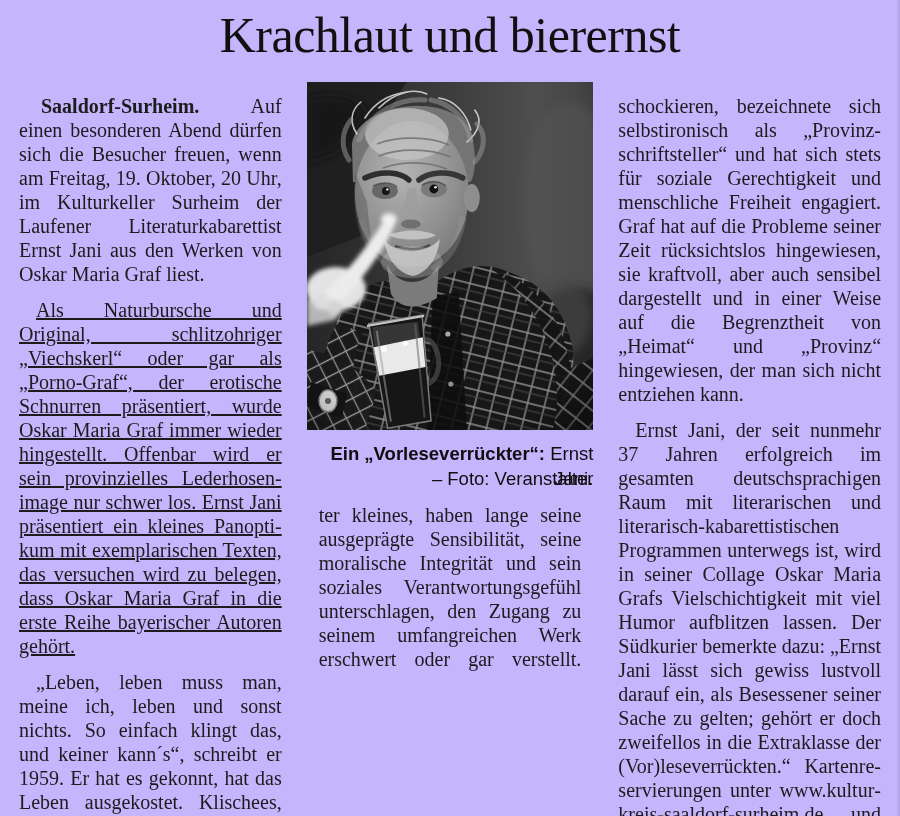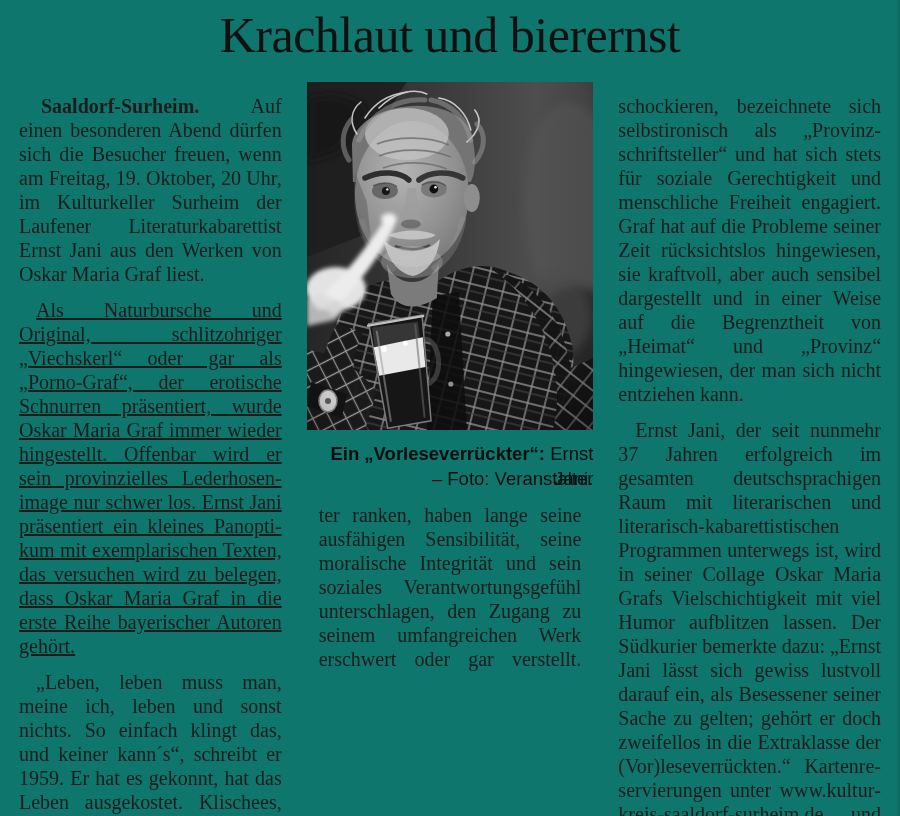--- a/index.html
+++ b/index.html
@@ -1,20 +1,20 @@
 <!DOCTYPE html>
 <html lang="de"><head>
 <meta charset="utf-8">
 <style>
   html,body{margin:0;padding:0;background:#e9e9e9;}
   .page{
     position:relative;
     width:900px;height:816px;
     margin:0 auto;
-    background:#0f766e;
+    background:#c4b5fd;
     overflow:hidden;
     font-family:"Liberation Serif", serif;
     color:#1c1c1c;
   }
   .page::after{
     content:"";position:absolute;top:0;right:0;width:4px;height:100%;
     background:linear-gradient(to right, rgba(0,0,0,0), rgba(0,0,0,0.10));
     pointer-events:none;
   }
   .headline{
@@ -221,21 +221,21 @@
 
           <rect x="0" y="0" width="287" height="348" fill="url(#vigG)"></rect>
         </svg>
       </figure>
 
       <div class="caption">
         <span class="cap-bold">Ein „Vorleseverrückter“:</span><span> Ernst Ja­ni.</span>
         <span class="credit">– Foto: Veranstalter</span>
       </div>
 
-      <p class="col2-text cont-out">ter ranken, haben lange seine aus­fähigen Sensibilität, seine mora­lische Integrität und sein soziales Verantwortungs­gefühl unter­schlagen, den Zugang zu seinem umfangreichen Werk erschwert oder gar verstellt.</p>
+      <p class="col2-text cont-out">ter kleines, haben lange seine aus­geprägte Sensibilität, seine mora­lische Integrität und sein soziales Verantwortungs­gefühl unter­schlagen, den Zugang zu seinem umfangreichen Werk erschwert oder gar verstellt.</p>
     </div>
 
     <div class="col">
       <p>schockieren, bezeichnete sich selbstironisch als „Provinz­schrift­steller“ und hat sich stets für sozia­le Gerechtigkeit und menschliche Freiheit engagiert. Graf hat auf die Probleme seiner Zeit rücksichts­los hingewiesen, sie kraftvoll, aber auch sensibel dargestellt und in einer Weise auf die Begrenzt­heit von „Heimat“ und „Provinz“ hingewiesen, der man sich nicht entziehen kann.</p>
       <p class="indent"><span>Ernst Jani, der seit nunmehr 37 Jahren erfolgreich im gesamten deutschsprachigen Raum mit lite­rarischen und literarisch-kabaret­tistischen Programmen unterwegs ist, wird in seiner Collage Oskar Maria Grafs Vielschichtigkeit mit viel Humor aufblitzen lassen. Der Südkurier bemerkte dazu: „Ernst Jani lässt sich gewiss lustvoll dar­auf ein, als Besessener seiner Sa­che zu gelten; gehört er doch zwei­fellos in die Extraklasse der (Vor)leseverrückten.“ Kartenre­servierungen unter www.kultur­kreis-saaldorf-surheim.de und ☎ 08654/586308.</span> <span class="sig">– nh</span></p>
     </div>
 
   </div>
 </div>
 

